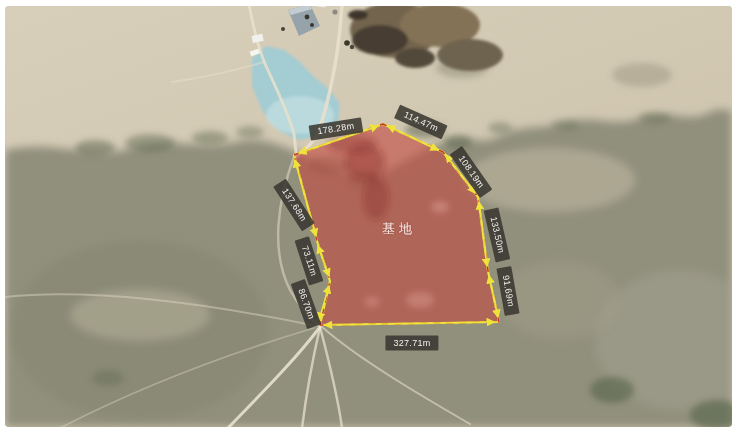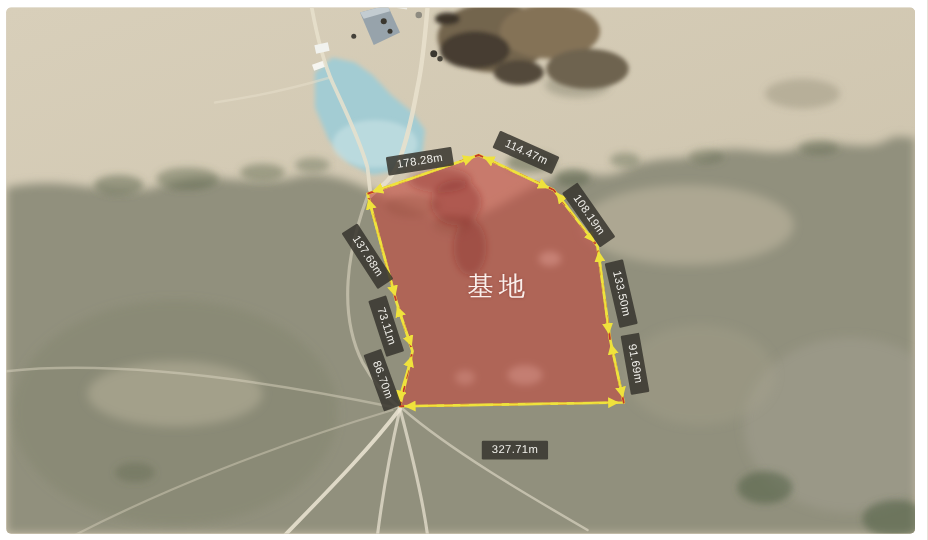--- a/index.html
+++ b/index.html
@@ -25,29 +25,29 @@
     border-radius:1px;
     white-space:nowrap;
     letter-spacing:0.3px;
   }
   
   .ml-1{left:336px;top:129px;transform:translate(-50%,-50%) rotate(-9deg);}
   .ml-2{left:421px;top:122px;transform:translate(-50%,-50%) rotate(24deg);}
   .ml-3{left:471px;top:172px;transform:translate(-50%,-50%) rotate(55deg);}
   .ml-4{left:497px;top:235px;transform:translate(-50%,-50%) rotate(77deg);}
   .ml-5{left:508px;top:291px;transform:translate(-50%,-50%) rotate(80deg);}
-  .ml-6{left:412px;top:360px;transform:translate(-50%,-50%) rotate(0deg);}
+  .ml-6{left:412px;top:343px;transform:translate(-50%,-50%) rotate(0deg);}
   .ml-7{left:306px;top:304px;transform:translate(-50%,-50%) rotate(70deg);}
   .ml-8{left:309px;top:261px;transform:translate(-50%,-50%) rotate(72deg);}
   .ml-9{left:294px;top:205px;transform:translate(-50%,-50%) rotate(57deg);}
   .area-name{
     position:absolute;left:399px;top:229px;
     transform:translate(-50%,-50%);
     color:rgba(255,248,244,0.95);
-    font-size:21px;letter-spacing:4px;white-space:nowrap;
+    font-size:13px;letter-spacing:4px;white-space:nowrap;
     text-shadow:0 0 2px rgba(120,40,35,0.6);
   }
 </style>
 </head>
 <body>
 
 <div class="map-frame">
   <svg width="727" height="421" viewBox="5 6 727 421" xmlns="http://www.w3.org/2000/svg">
     <defs>
       <filter id="soft4" x="-30%" y="-30%" width="160%" height="160%">

